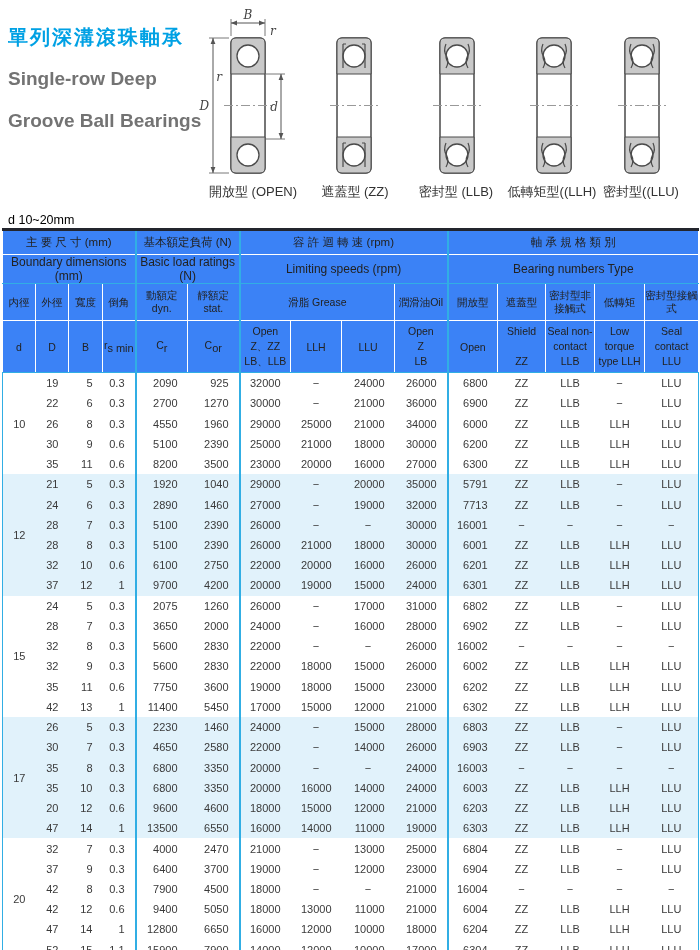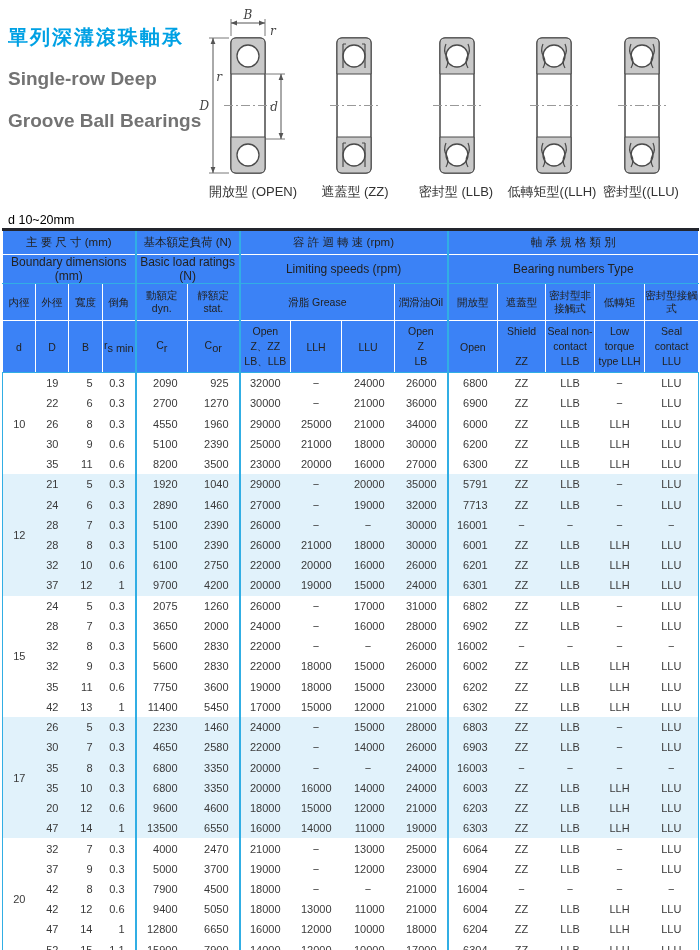--- a/index.html
+++ b/index.html
@@ -604,31 +604,31 @@
         <td rowspan="6" class="dcol">20</td>
         <td class="num">32</td>
         <td class="num">7</td>
         <td class="num maj">0.3</td>
         <td class="num">4000</td>
         <td class="num maj">2470</td>
         <td class="num">21000</td>
         <td class="num dash">−</td>
         <td class="num">13000</td>
         <td class="num maj">25000</td>
-        <td class="num">6064</td>
+        <td class="num">6804</td>
         <td class="ctr">ZZ</td>
         <td class="ctr">LLB</td>
         <td class="ctr dash">−</td>
         <td class="ctr">LLU</td>
       </tr>
       <tr>
         <td class="num">37</td>
         <td class="num">9</td>
         <td class="num maj">0.3</td>
-        <td class="num">5000</td>
+        <td class="num">6400</td>
         <td class="num maj">3700</td>
         <td class="num">19000</td>
         <td class="num dash">−</td>
         <td class="num">12000</td>
         <td class="num maj">23000</td>
         <td class="num">6904</td>
         <td class="ctr">ZZ</td>
         <td class="ctr">LLB</td>
         <td class="ctr dash">−</td>
         <td class="ctr">LLU</td>

